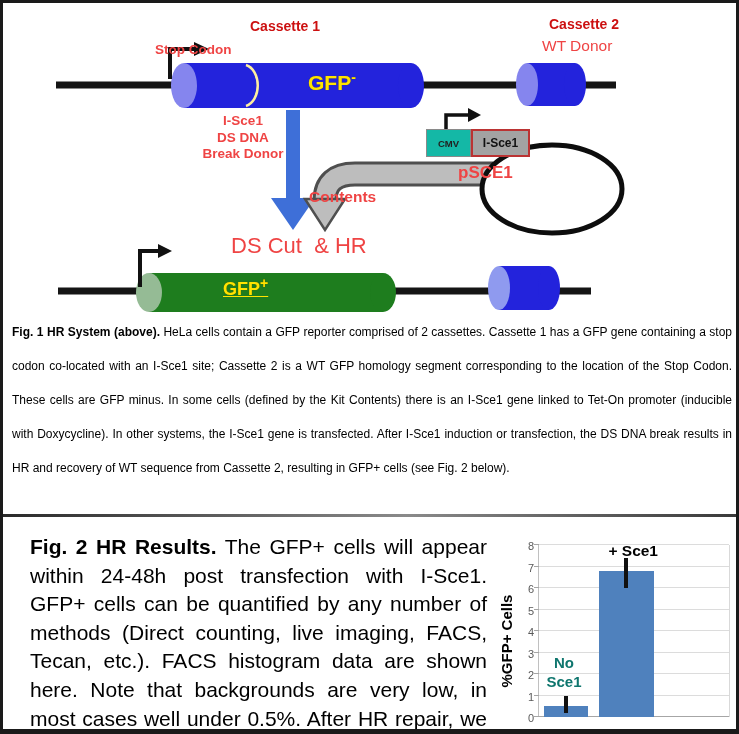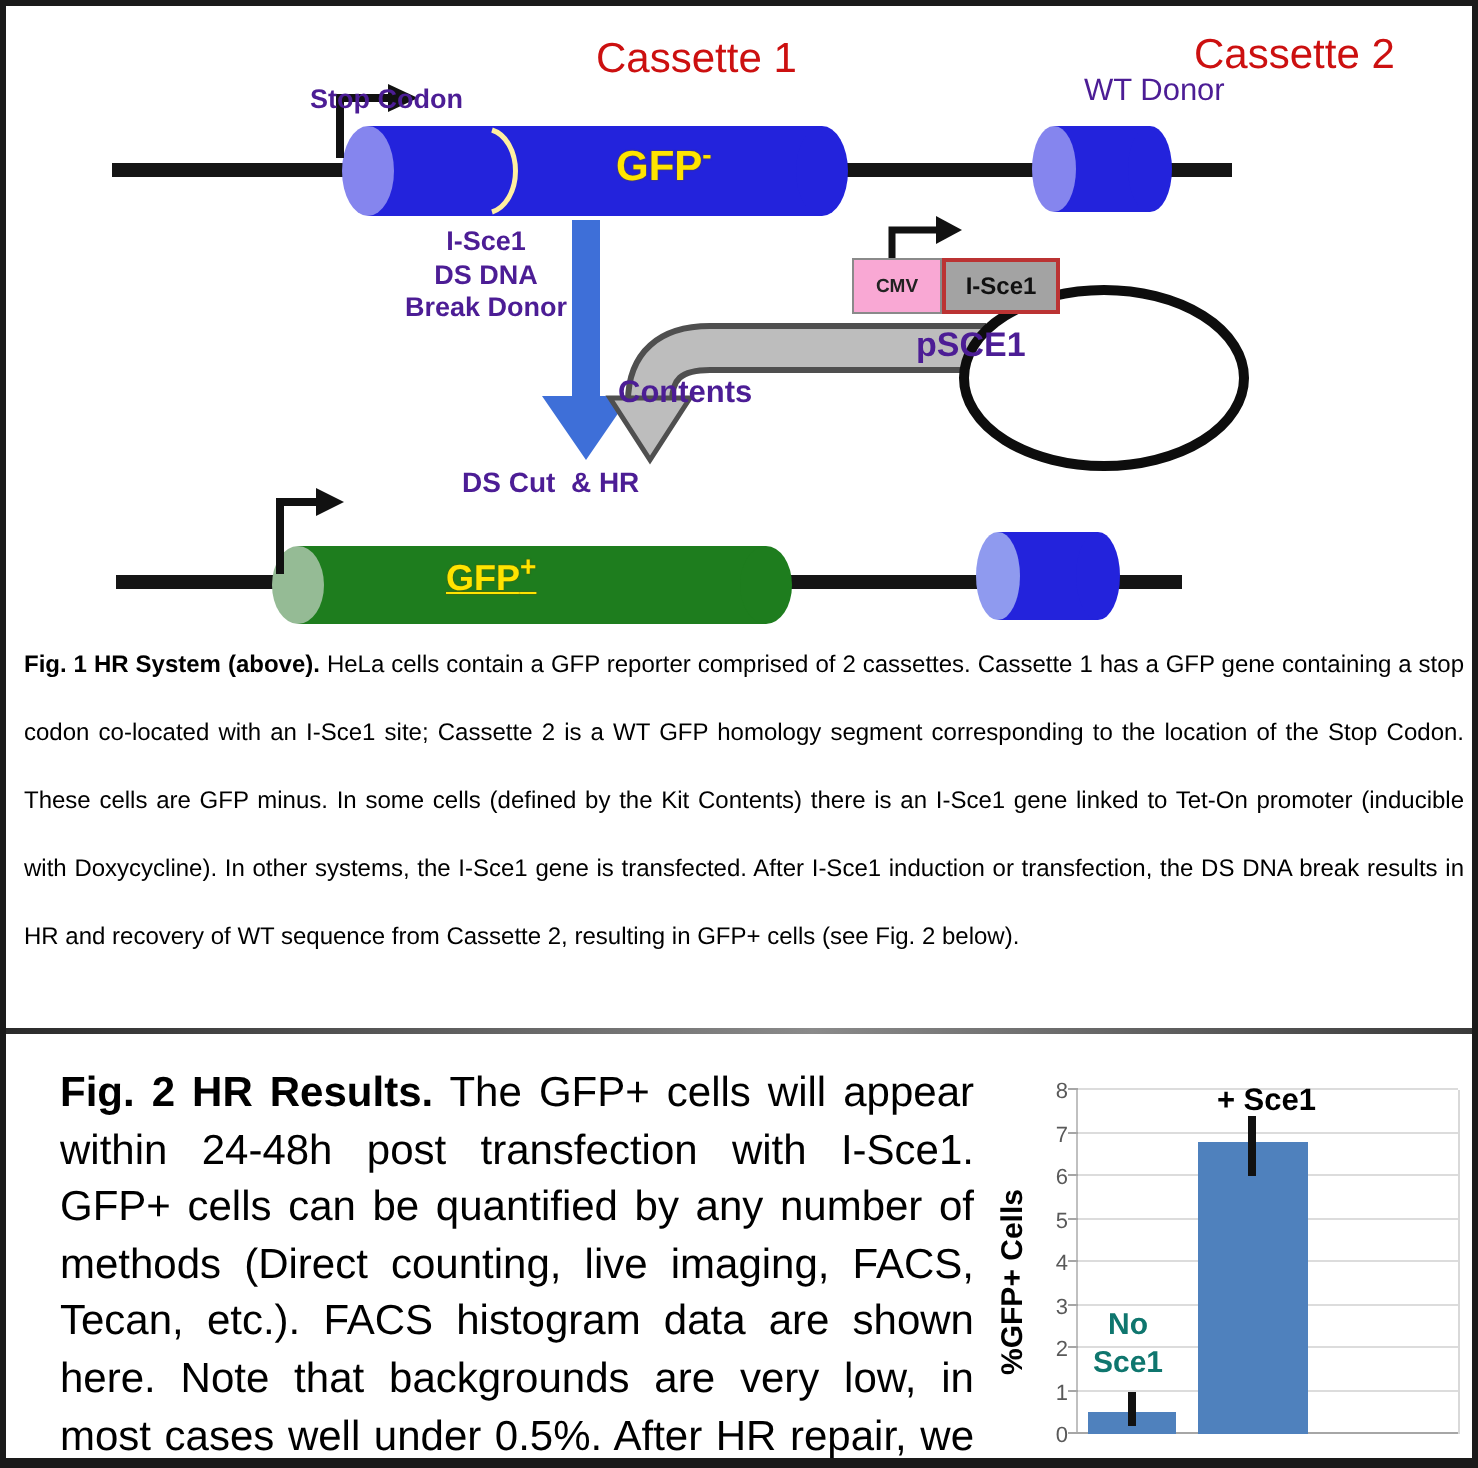--- a/index.html
+++ b/index.html
@@ -3,38 +3,38 @@
 <meta charset="utf-8">
 <style>
   * { box-sizing: border-box; margin: 0; padding: 0; }
   body { margin: 0; background: #fff; font-family: "Liberation Sans", sans-serif; }
   .page {
     position: relative; width: 739px; height: 734px; background: #fff;
     border: 3px solid #1a1a1a; border-bottom-width: 5px; overflow: hidden;
   }
   .abs { position: absolute; }
   
-  .lbl { position: absolute; color: #4c1d95; white-space: nowrap; }
-  .red-head { color: #cc1010; font-weight: normal; font-size: 21px; margin-left: 48px; }
+  .lbl { position: absolute; color: #ef4444; white-space: nowrap; }
+  .red-head { color: #cc1010; font-weight: bold; font-size: 14px; }
   .cassette1 { left: 247px; top: 15px; }
   .cassette2 { left: 546px; top: 13px; }
   .wt-donor  { left: 539px; top: 34px; font-weight: normal; font-size: 15.5px; }
   .stop-codon{ left: 152px; top: 39px; font-weight: bold; font-size: 13.5px; }
   .break-site{ left: 185px; top: 110px; width: 110px; text-align: center;
                font-weight: bold; font-size: 13.5px; line-height: 16.5px; white-space: normal; }
   .transfect { left: 306px; top: 185px; font-weight: bold; font-size: 15.5px; }
   .psce1     { left: 455px; top: 160px; font-weight: bold; font-size: 17px; }
-  .ds-cut    { left: 228px; top: 230px; font-weight: bold; font-size: 14px; white-space: pre; }
+  .ds-cut    { left: 228px; top: 230px; font-weight: normal; font-size: 22px; white-space: pre; }
   .gfp { color: #ffe400; font-weight: bold; font-size: 21px; text-shadow: 0 0 1px #665500; }
   .gfp sup { font-size: 14px; }
   .gfp-minus { left: 305px; top: 66px; }
   .gfp-plus  { left: 220px; top: 272px; font-size: 18px; text-decoration: underline; }
   .cmv-box {
     position: absolute; left: 423px; top: 126px; width: 45px; height: 28px;
-    background: #f9a8d4; border: 1.5px solid #8a8a8a;
+    background: #14b8a6; border: 1.5px solid #8a8a8a;
     display: flex; align-items: center; justify-content: center;
     font-weight: bold; font-size: 9.5px; color: #222;
   }
   .isce1-box {
     position: absolute; left: 468px; top: 126px; width: 59px; height: 28px;
     background: #a3a3a3; border: 2px solid #bb3333;
     display: flex; align-items: center; justify-content: center;
     font-weight: bold; font-size: 12px; color: #111;
   }
   

